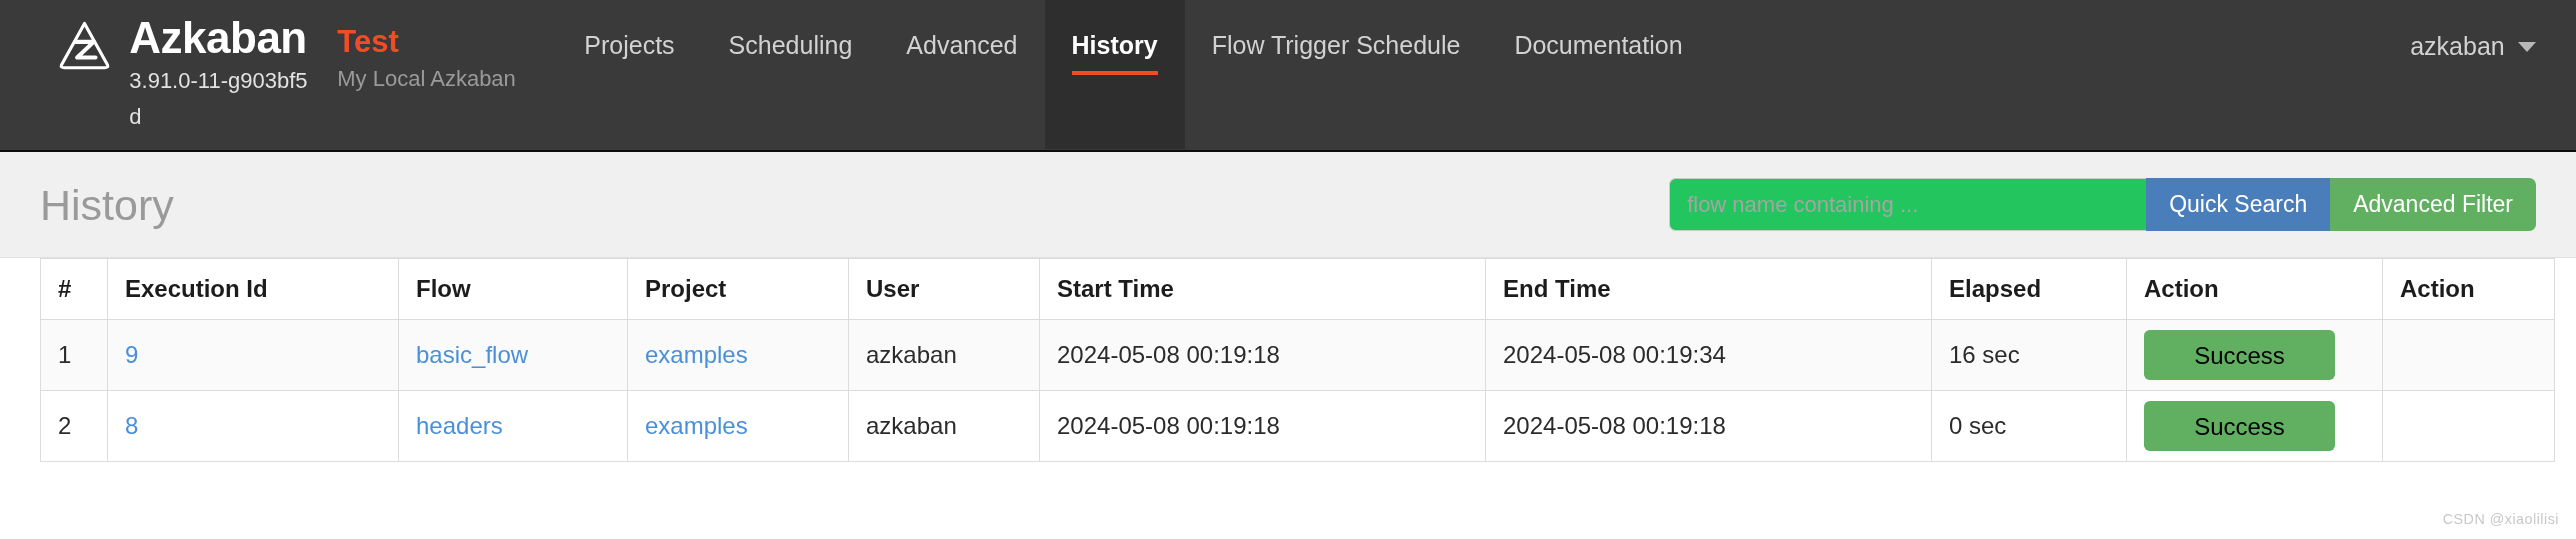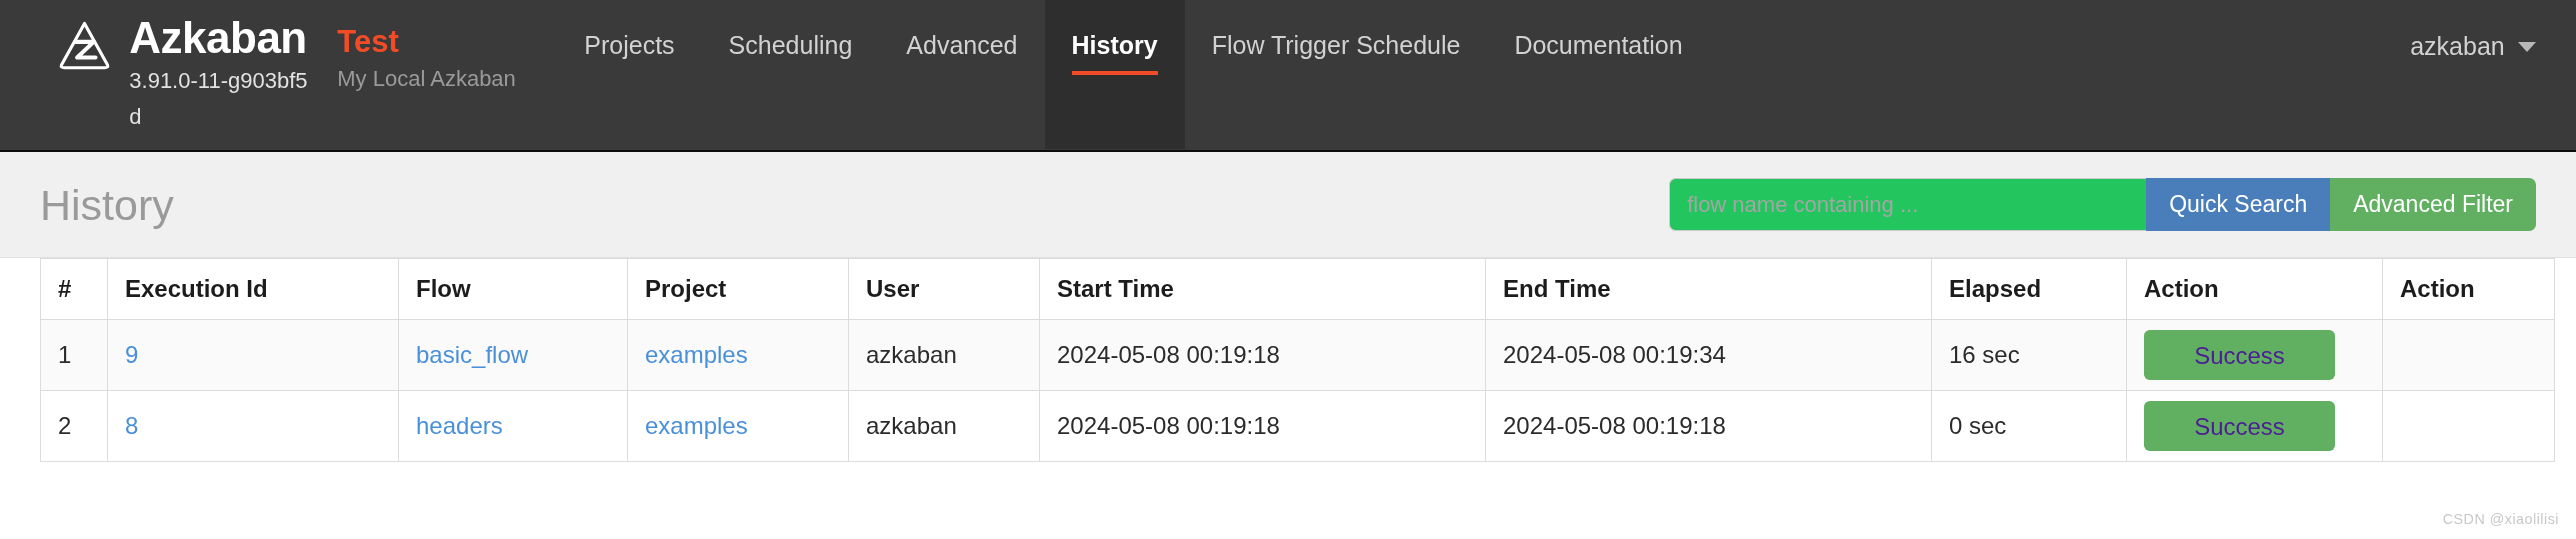--- a/index.html
+++ b/index.html
@@ -219,21 +219,21 @@
     color: #4a90d9;
     text-decoration: none;
     cursor: pointer;
   }
   .status-badge {
     display: inline-block;
     min-width: 191px;
     text-align: center;
     padding: 11.4px 17px;
     border-radius: 5.7px;
-    color: #4c1d95;
+    color: #000000;
     font-size: 24px;
     line-height: 27px;
   }
 
   
   .col-num   { width: 67px; }
   .col-exec  { width: 291px; }
   .col-flow  { width: 229px; }
   .col-proj  { width: 221px; }
   .col-user  { width: 191px; }

